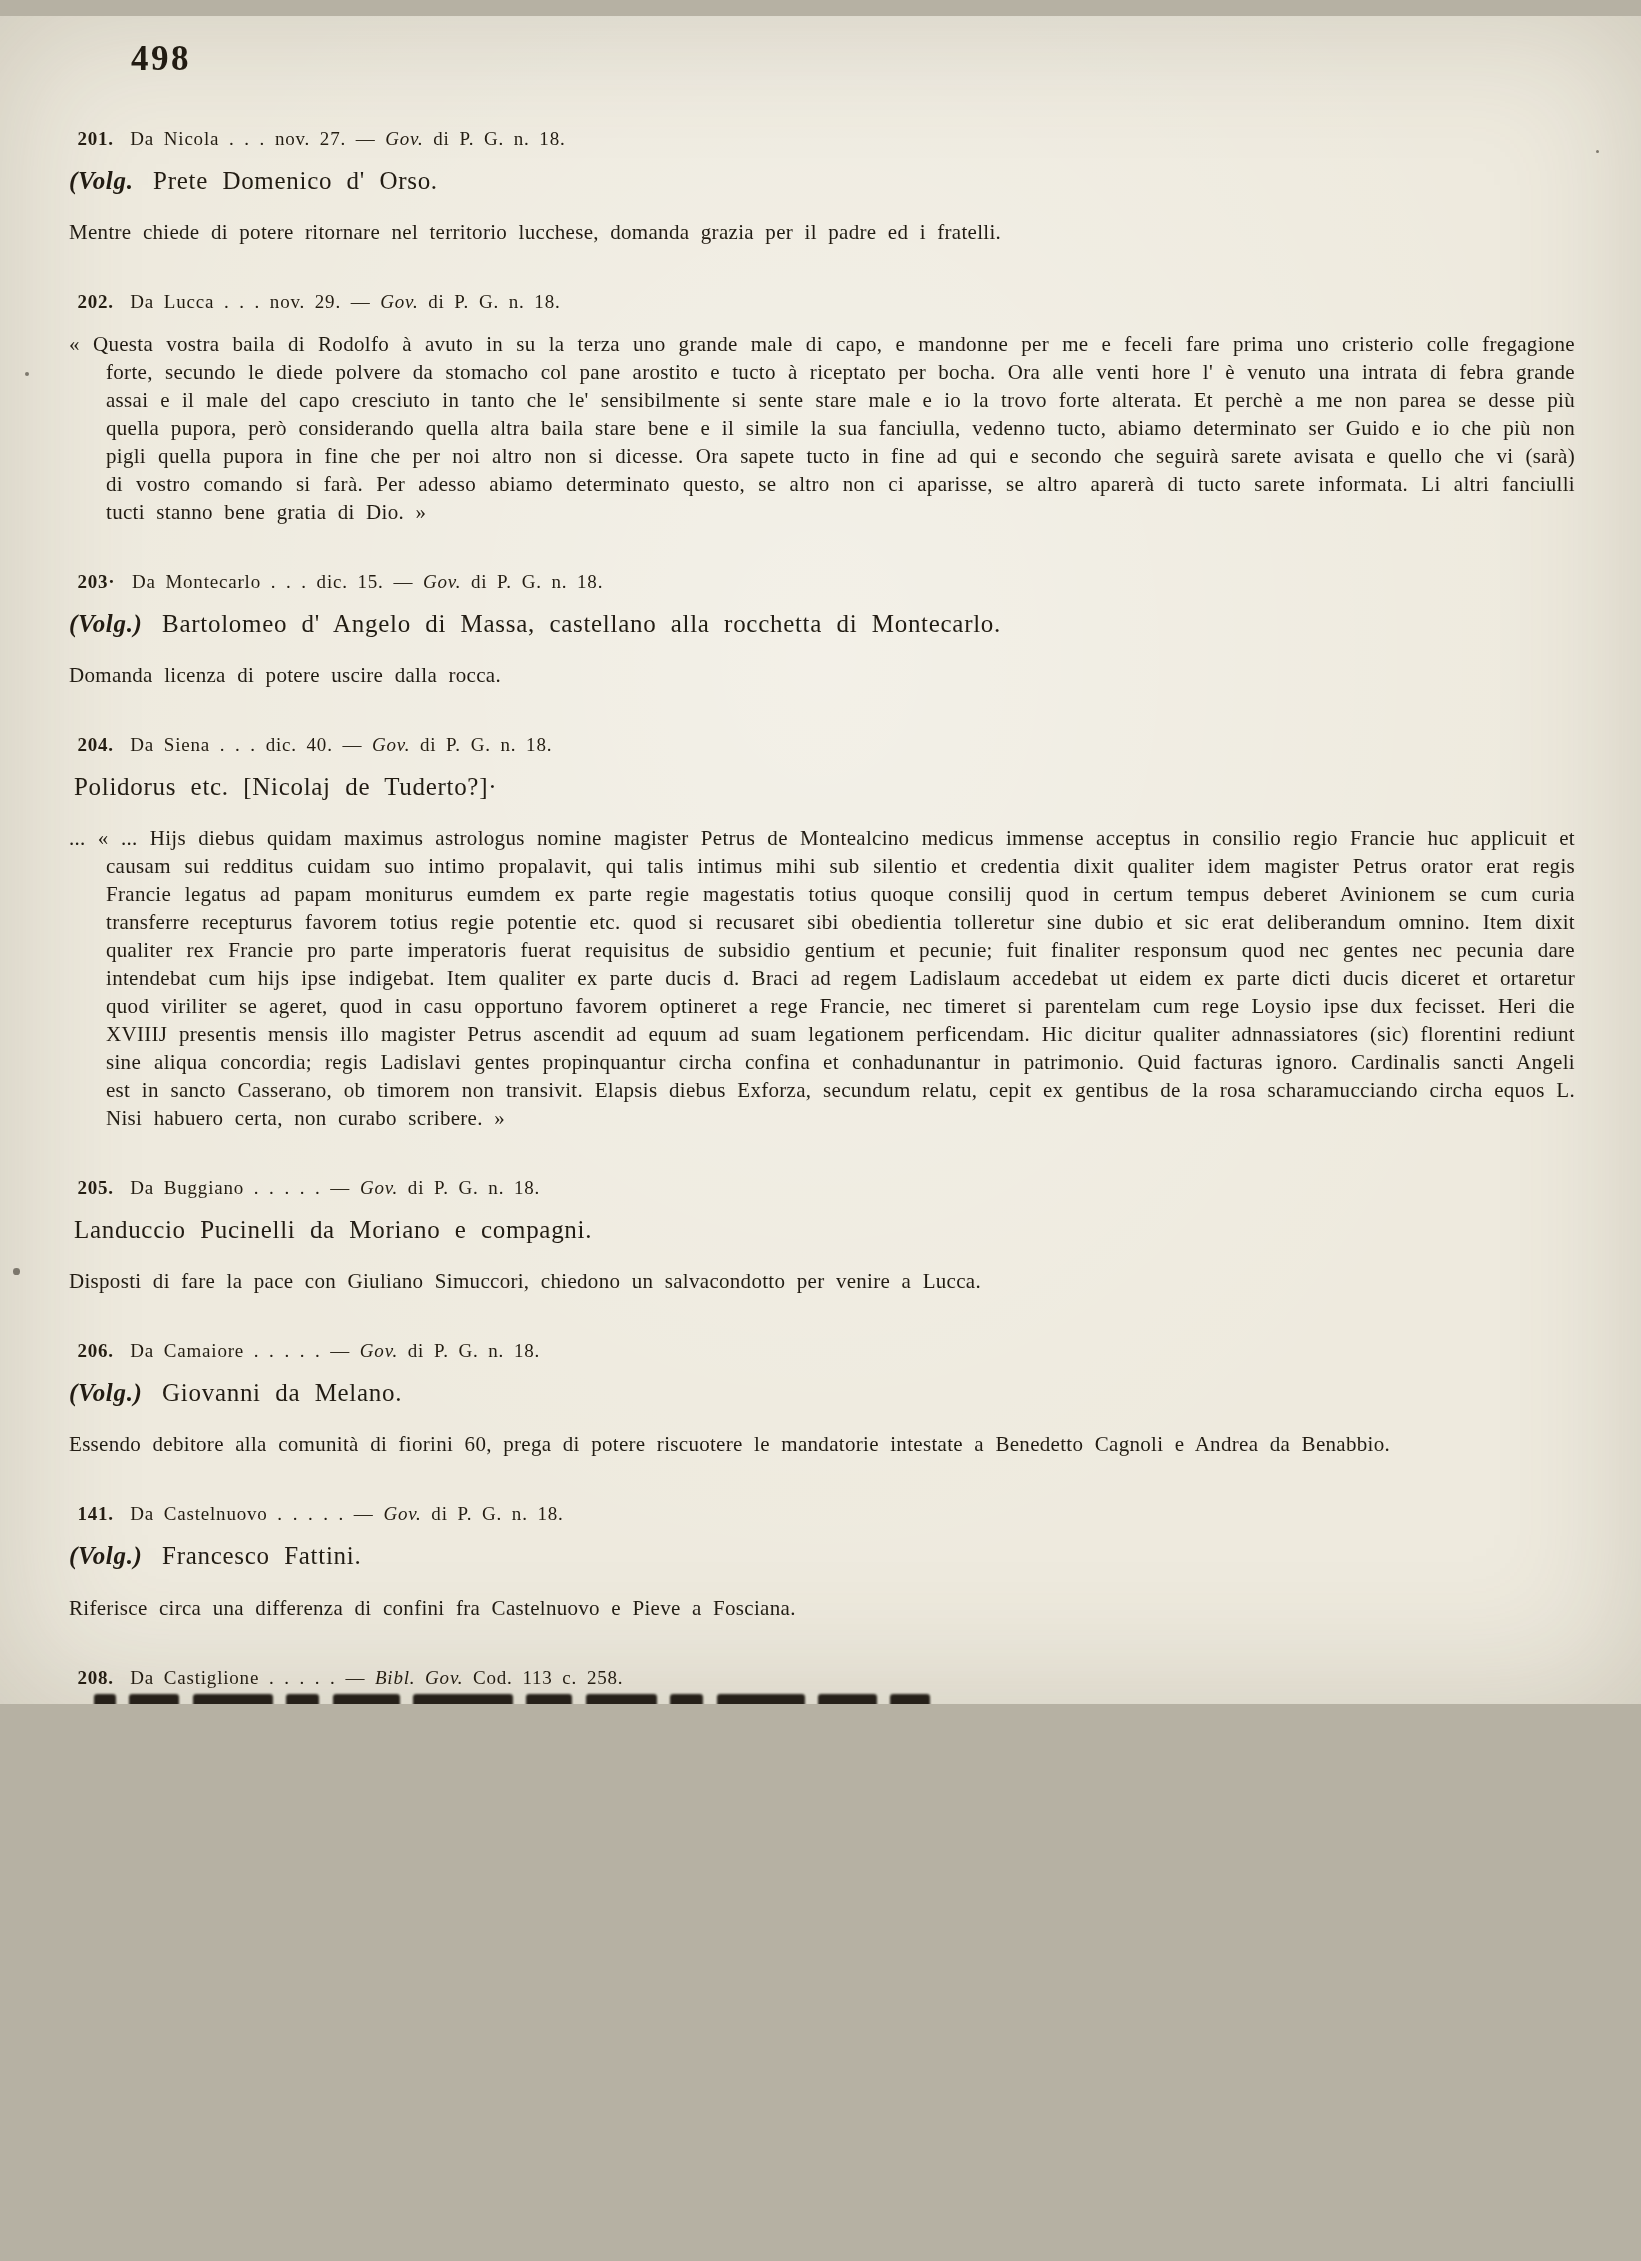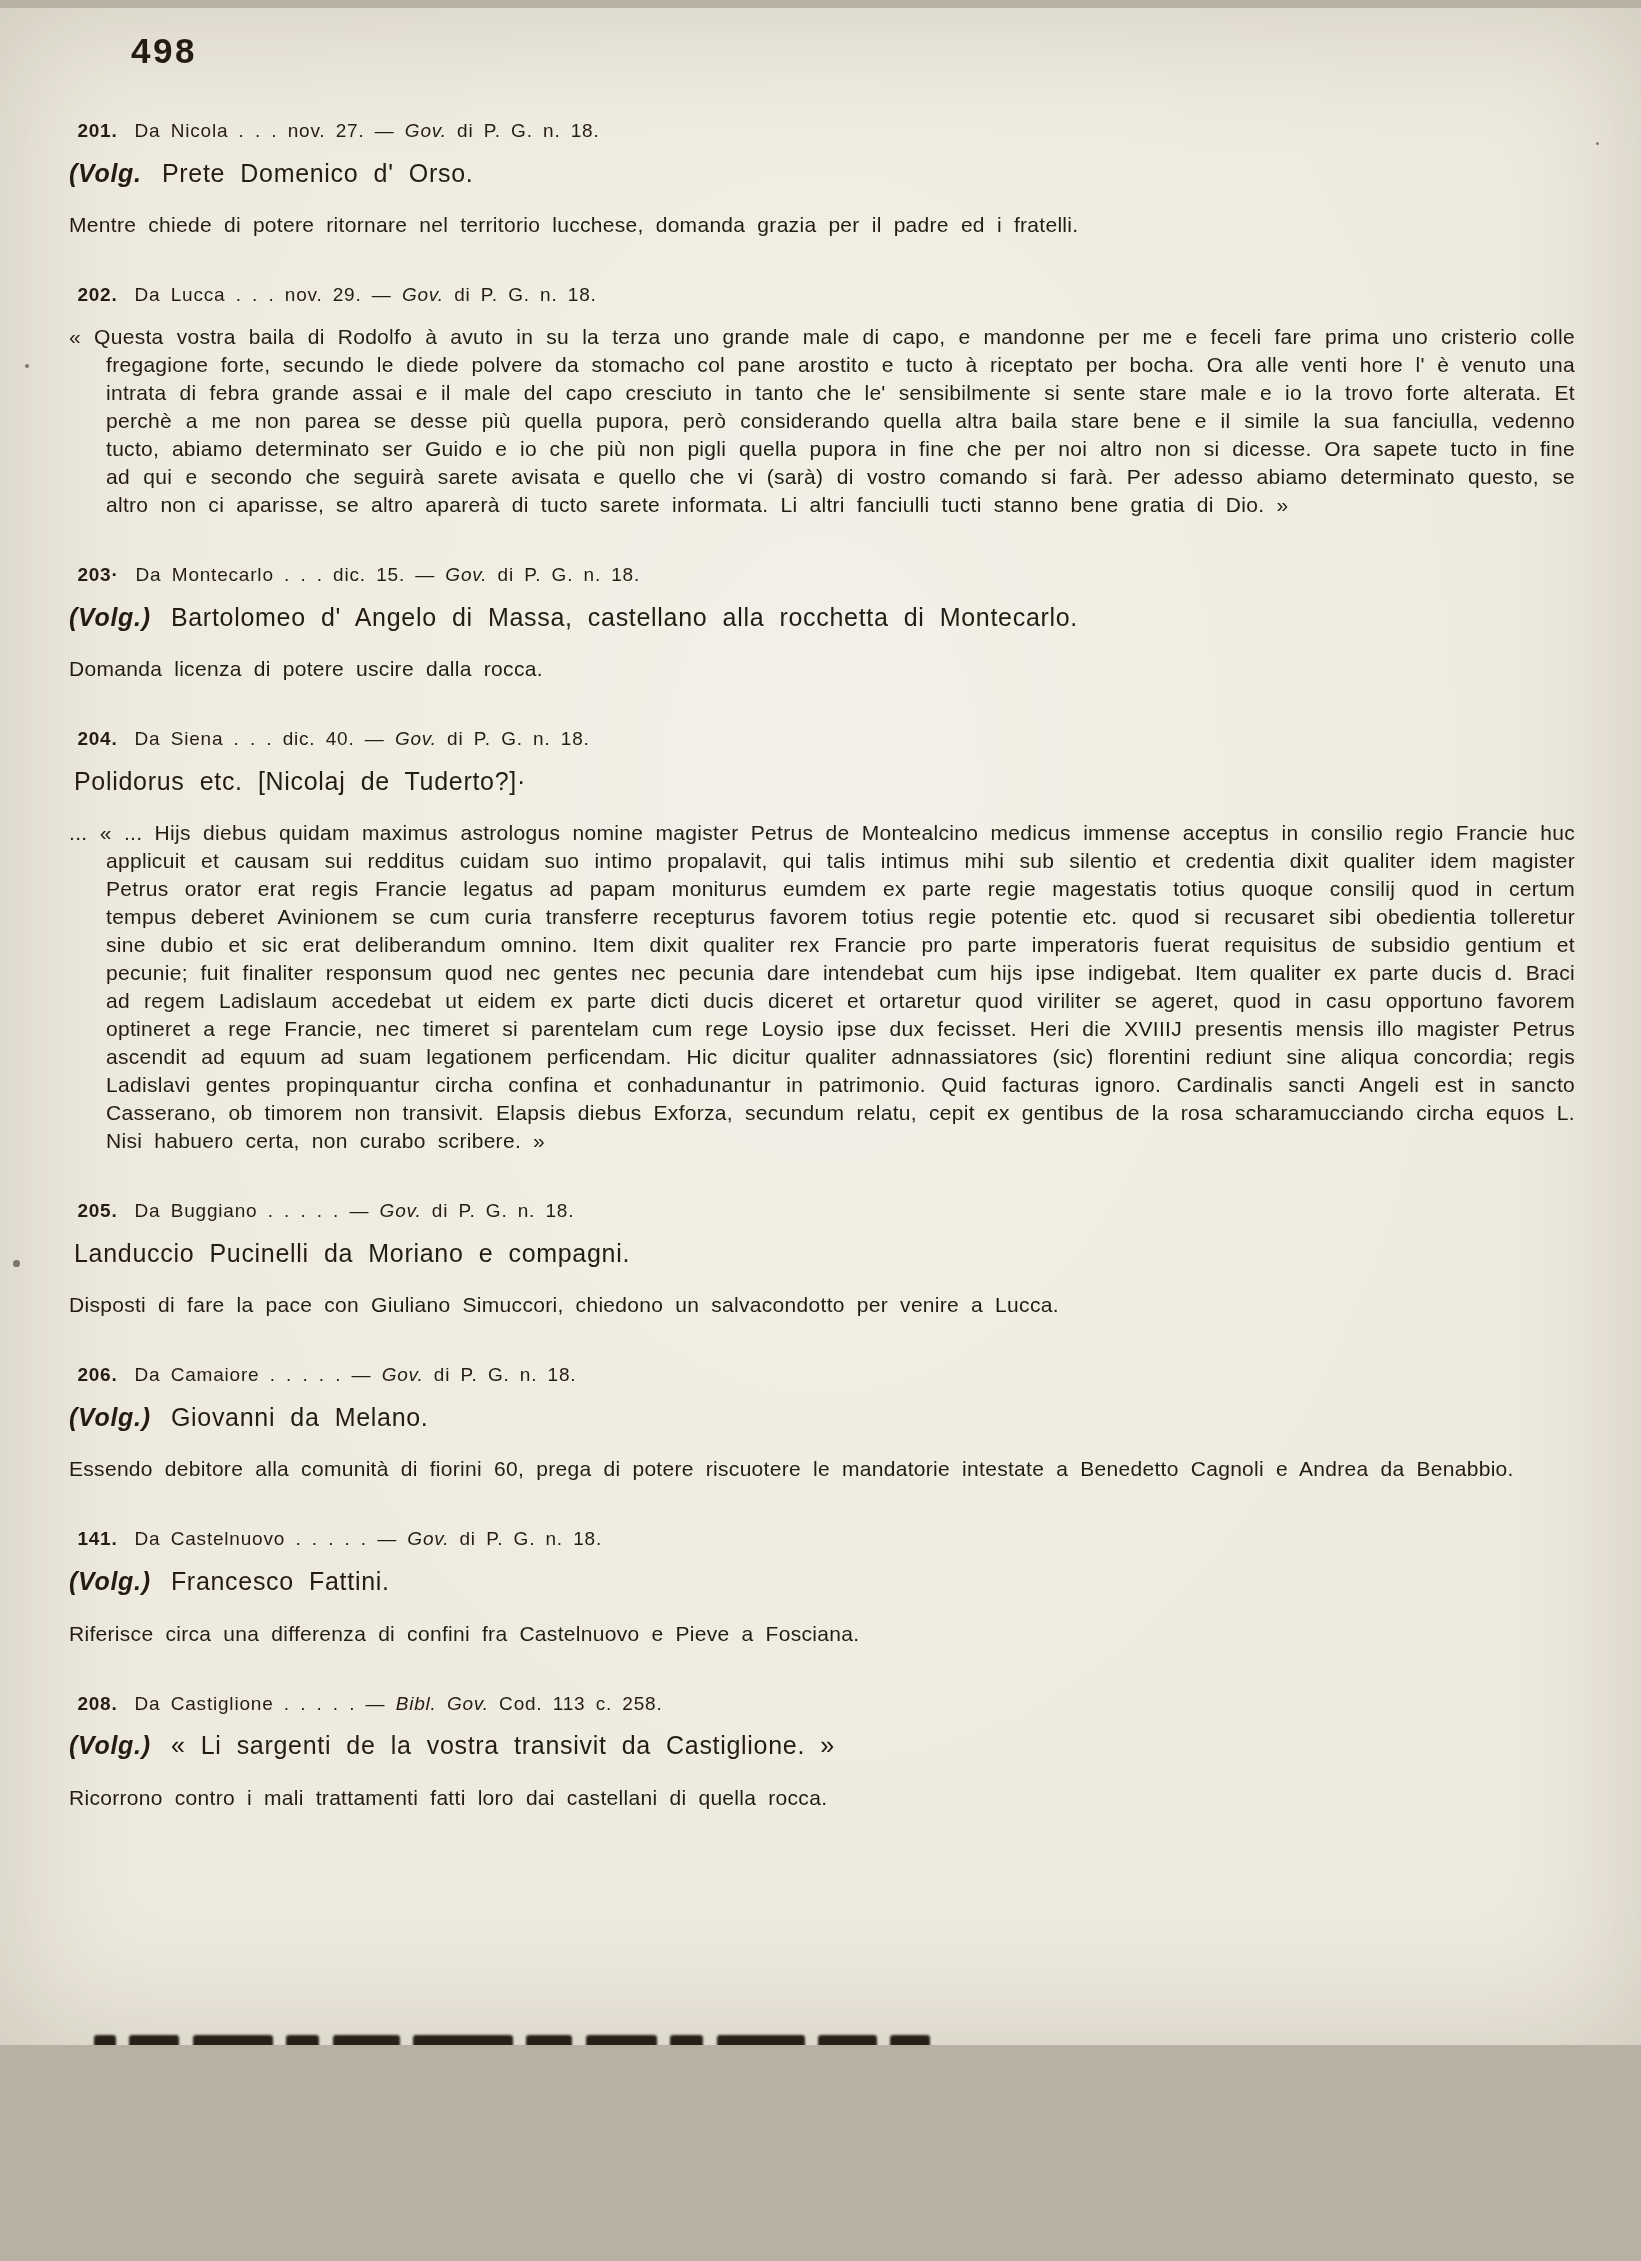--- a/index.html
+++ b/index.html
@@ -2,27 +2,27 @@
 <html style="font-size:13.4px"><head>
 <meta charset="utf-8">
 <style>
   * { box-sizing: border-box; }
   html, body { margin: 0; padding: 0; }
   body { background: #b6b1a3; }
 
   .page {
     position: relative;
     width: 1642px;
-    height: 2037px;
-    margin: 8px auto;
+    height: 1688px;
+    margin: 16px auto;
     overflow: hidden;
     background: #eeeade;
     background-image: radial-gradient(ellipse at 50% 38%, rgba(255,255,255,0.30), rgba(0,0,0,0) 65%);
     box-shadow: inset 0 0 142px rgba(92,82,60,0.22);
-    font-family: Liberation Sans, sans-serif;
+    font-family: Liberation Serif, serif;
     color: #221c13;
     padding: 18.4px 67px 0 69px;
   }
 
   .page-number {
     font-size: 35px;
     font-weight: bold;
     letter-spacing: 2.5px;
     margin: 5px 0 49px 62px;
   }

